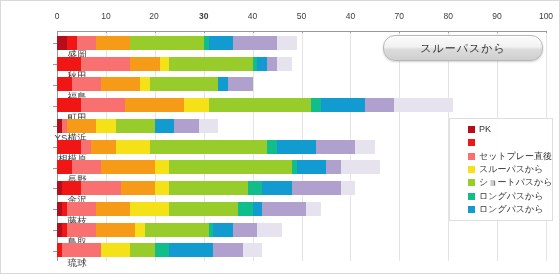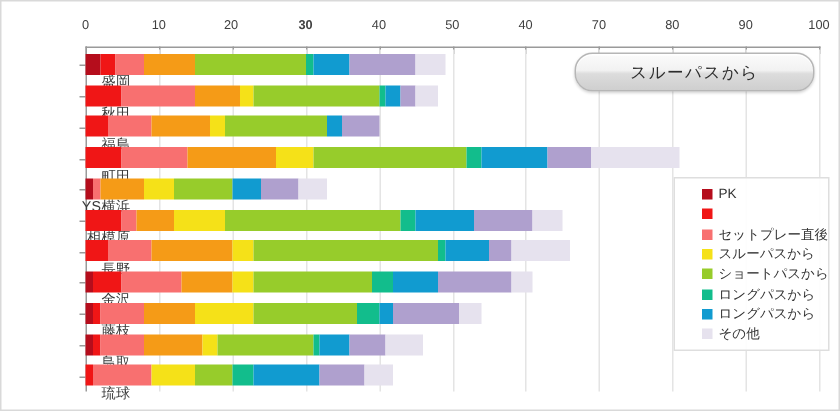--- a/index.html
+++ b/index.html
@@ -239,19 +239,15 @@
         <span class="legend-label">ショートパスから</span>
       </div>
       <div class="legend-item">
         <span class="swatch" style="background: rgb(18, 189, 140);"></span>
         <span class="legend-label">ロングパスから</span>
       </div>
       <div class="legend-item">
         <span class="swatch" style="background: rgb(17, 155, 208);"></span>
         <span class="legend-label">ロングパスから</span>
       </div>
-      <div class="legend-item">
-        <span class="swatch" style="background: rgb(230, 226, 238);"></span>
-        <span class="legend-label">その他</span>
-      </div>
     </div>
 
 </div>
 
 </body></html>

